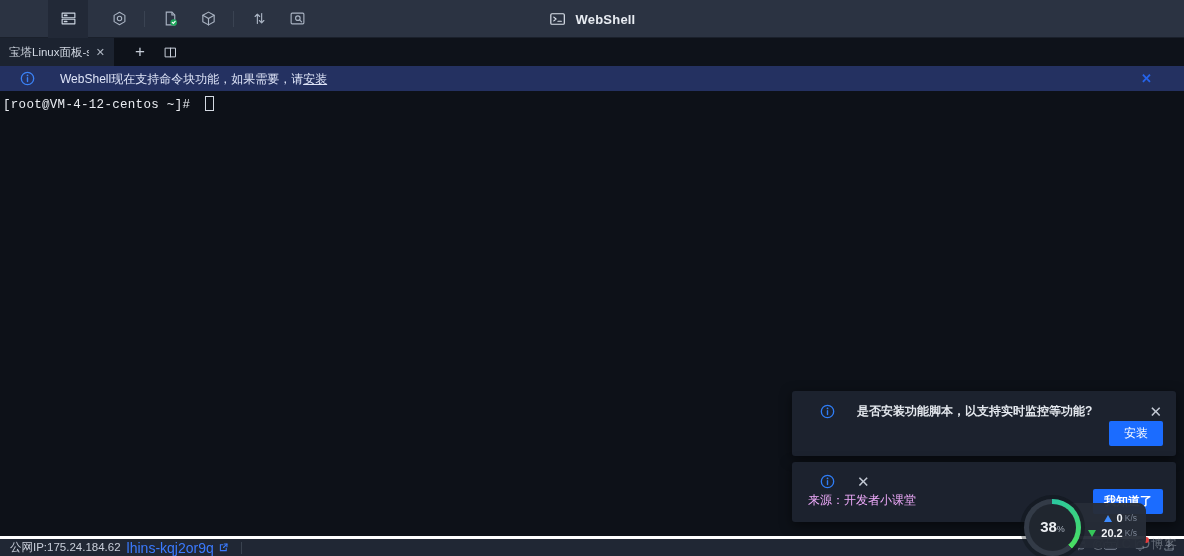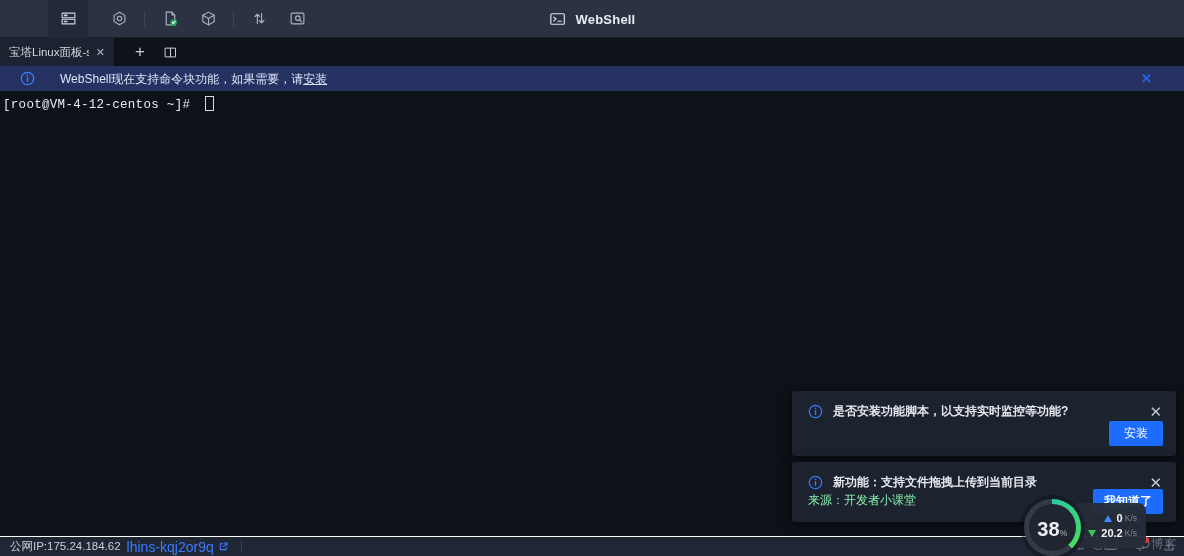--- a/index.html
+++ b/index.html
@@ -32,48 +32,48 @@
 
   
   .terminal { position:absolute; top:91px; left:0; right:0; bottom:20px; background:#0d1118; padding:4px 0 0 3px; font-family:"Liberation Mono", monospace; }
   .prompt { color:#e9ecf1; font-size:12.5px; letter-spacing:.3px; }
   .cursor { display:inline-block; width:9px; height:15px; border:1px solid #d4dae2; vertical-align:-3px; margin-left:7px; }
 
   
   .toast { position:absolute; left:792px; width:384px; background:#1c222e; border-radius:3px; box-shadow:0 3px 12px rgba(0,0,0,.5); }
   .toast1 { top:391px; height:65px; }
   .toast2 { top:462px; height:60px; }
-  .toast .row1 { display:flex; align-items:center; gap:10px; padding:12px 14px 0 16px; }
+  .toast .row1 { display:flex; align-items:center; gap:22px; padding:12px 14px 0 28px; }
   .toast .msg { color:#e4e8ee; font-size:12px; font-weight:bold; flex:1; }
   .toast .x { color:#c3c9d4; font-size:15px; cursor:pointer; line-height:1; }
   .btn { position:absolute; right:13px; background:#1b6cff; color:#fff; font-size:12px; border:none; border-radius:2px; padding:4px 15px; cursor:pointer; font-family:inherit; }
   .toast1 .btn { bottom:10px; }
   .toast2 .btn { bottom:8px; padding:4px 11px;font-weight:bold; }
-  .src { position:absolute; left:16px; bottom:13px; color:#86efac; font-size:12px; }
-
-  
-  .statusbar { position:absolute; left:0; bottom:0; width:100%; height:20px; background:#202734; border-top:1px solid #ffffff; display:flex; align-items:center; padding:4px 10px; }
+  .src { position:absolute; left:16px; bottom:13px; color:#f0abfc; font-size:12px; }
+
+  
+  .statusbar { position:absolute; left:0; bottom:0; width:100%; height:20px; background:#202734; border-top:3px solid #ffffff; display:flex; align-items:center; padding:4px 10px; }
   .statusbar .ip { color:#c9cfda; font-size:11.5px; }
   .statusbar .inst { color:#3a7afe; font-size:14px; margin-left:6px; cursor:pointer; }
   .statusbar .ext { margin-left:4px; cursor:pointer; display:flex; }
   .statusbar .sdiv { width:1px; height:12px; background:#39424f; margin-left:12px; }
   .sb-icons { position:absolute; right:8px; bottom:3px; display:flex; align-items:center; gap:15px; z-index:6; }
   .sb-icons .sbtn { position:relative; display:flex; cursor:pointer; }
   .reddot { position:absolute; top:-2px; right:-2px; width:6px; height:6px; border-radius:50%; background:#e23c3c; }
 
   
   .speed-pill { position:absolute; left:1066px; top:503px; width:80px; height:45px; background:rgba(38,45,56,.96); border-radius:8px; z-index:9; display:flex; flex-direction:column; justify-content:center; gap:3px; padding-right:9px; }
   .sp-row { display:flex; align-items:center; justify-content:flex-end; gap:5px; }
   .arr-up { width:0; height:0; border-left:4px solid transparent; border-right:4px solid transparent; border-bottom:7px solid #3f8cff; }
   .arr-dn { width:0; height:0; border-left:4px solid transparent; border-right:4px solid transparent; border-top:7px solid #35c759; }
   .sp-val { color:#f2f4f7; font-size:11px; font-weight:bold; }
   .sp-unit { color:#7c8696; font-size:8.5px; margin-left:-3px; }
   .gauge { position:absolute; left:1024px; top:499px; width:57px; height:57px; border-radius:50%; z-index:10; display:flex; align-items:center; justify-content:center; box-shadow:0 0 0 4px rgba(10,13,18,.35); }
   .gauge-inner { width:47px; height:47px; border-radius:50%; background:#20262f; display:flex; align-items:baseline; justify-content:center; padding-top:14px; }
-  .gv { color:#eceff3; font-size:20px; font-weight:bold; }
+  .gv { color:#eceff3; font-size:15px; font-weight:bold; }
   .gu { color:#aab3bf; font-size:9px; }
 
   .watermark { position:absolute; right:6px; bottom:3px; color:rgba(196,203,213,.42); font-size:12.5px; letter-spacing:1px; z-index:5; pointer-events:none; }
 </style>
 </head>
 <body>
 
 <div class="app">
 
   <header class="topbar">
@@ -178,21 +178,20 @@
     <button class="btn">安装</button>
   </div>
 
   <div class="toast toast2">
     <div class="row1">
       <svg width="15" height="15" viewBox="0 0 16 16">
         <circle cx="8" cy="8" r="6.6" style="stroke:#2f7df6;fill:none;stroke-width:1.4"></circle>
         <line x1="8" y1="7.2" x2="8" y2="11.2" style="stroke:#2f7df6;stroke-width:1.5;stroke-linecap:round"></line>
         <circle cx="8" cy="4.7" r="0.95" style="fill:#2f7df6"></circle>
       </svg>
-      <span class="msg">新功能：支持文件拖拽上传到当前目录</span>
       <span class="x">✕</span>
     </div>
     <span class="src">来源：开发者小课堂</span>
     <button class="btn">我知道了</button>
   </div>
 
   <footer class="statusbar">
     <span class="ip">公网IP:175.24.184.62</span>
     <span class="inst">lhins-kqj2or9q</span>
     <span class="ext">

